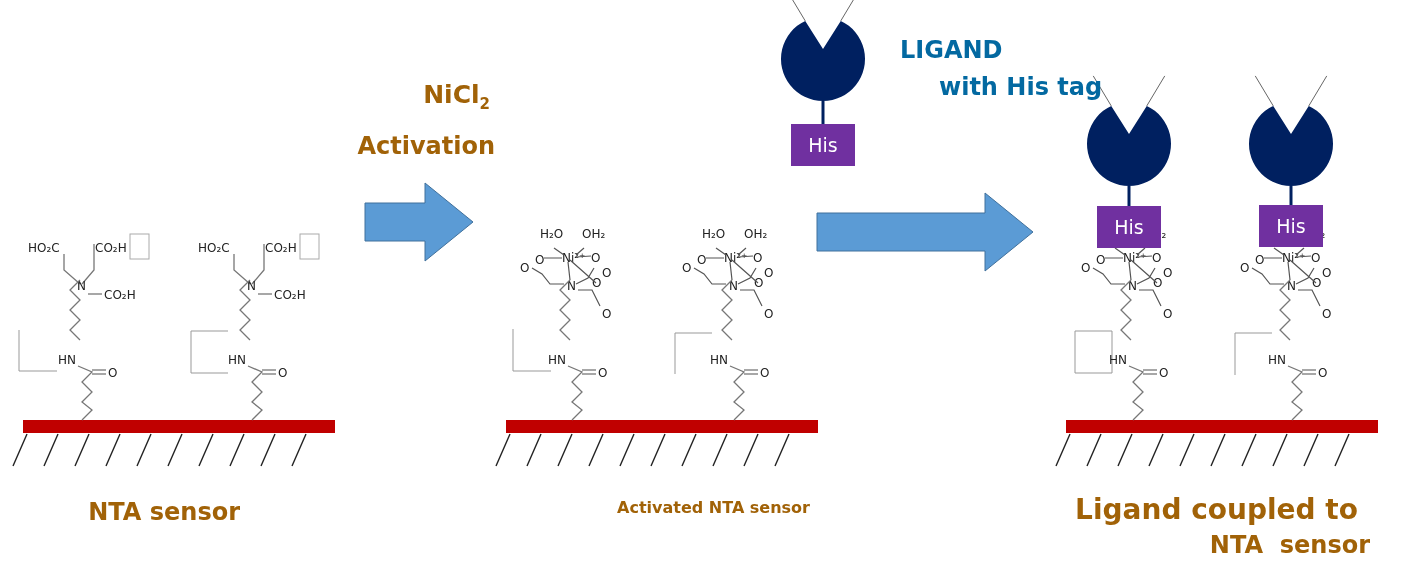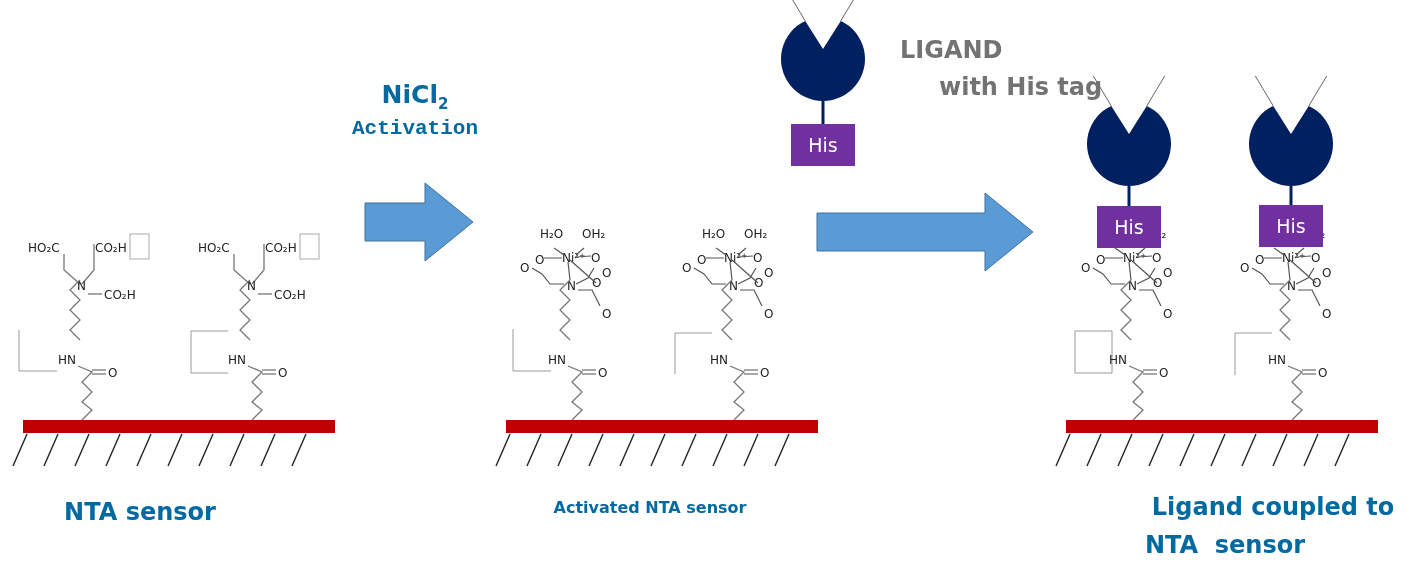--- a/index.html
+++ b/index.html
@@ -1,19 +1,19 @@
 <!DOCTYPE html>
 <html><head>
 <meta charset="utf-8">
 <style>
   html, body { margin:0; padding:0; background:#ffffff; }
   body { width:1428px; height:588px; position:relative; overflow:hidden; font-family:"Liberation Sans", sans-serif; }
   svg { position:absolute; left:0; top:0; }
-  .lbl { position:absolute; font-family:"DejaVu Sans", sans-serif; font-weight:bold; color:#0369a1; text-align:center; }
-  .ligand-lbl { position:absolute; font-family:"DejaVu Sans", sans-serif; font-weight:bold; color:#737373; font-size:24px; line-height:34px; }
+  .lbl { position:absolute; font-family:"DejaVu Sans", sans-serif; font-weight:bold; color:#a16207; text-align:right; }
+  .ligand-lbl { position:absolute; font-family:"DejaVu Sans", sans-serif; font-weight:bold; color:#0369a1; font-size:24px; line-height:34px; }
   .chem { font-family:"DejaVu Sans", sans-serif; font-size:12px; fill:#222; }
   .his-t { font-family:"DejaVu Sans", sans-serif; font-size:19px; fill:#ffffff; }
 </style>
 </head>
 <body>
 
 <svg id="scene" width="1428" height="588" viewBox="0 0 1428 588">
     <g>
       <rect x="23" y="420" width="312" height="13" fill="#c00000"></rect>
       <line x1="27" y1="434" x2="13" y2="466" stroke="#222" stroke-width="1.4"></line>
@@ -190,22 +190,22 @@
       <line x1="1273.2500330068906" y1="105.9350729444607" x2="1255.2500330068906" y2="75.9350729444607" stroke="#666" stroke-width="1"></line>
       <line x1="1308.7499669931094" y1="105.9350729444607" x2="1326.7499669931094" y2="75.9350729444607" stroke="#666" stroke-width="1"></line>
       <line x1="1291" y1="186" x2="1291" y2="205" stroke="#002060" stroke-width="3"></line>
       <rect x="1259" y="205" width="64" height="42" fill="#7030a0"></rect>
       <text x="1291" y="233" class="his-t" text-anchor="middle">His</text>
     </g>
   </svg>
 
 <div class="lbl" style="left:40px;top:498px;width:200px;font-size:24px;">NTA sensor</div>
 <div class="lbl" style="left:490px;top:498px;width:320px;font-size:16px;">Activated NTA sensor</div>
-<div class="lbl" style="left:1128px;top:493px;width:290px;font-size:24px;">Ligand coupled to</div>
+<div class="lbl" style="left:1068px;top:493px;width:290px;font-size:28px;">Ligand coupled to</div>
 <div class="lbl" style="left:1080px;top:531px;width:290px;font-size:24px;white-space:pre;">NTA  sensor</div>
 
 <div class="lbl" style="left:340px;top:80px;width:150px;font-size:25px;">
   <span>NiCl</span><sub style="font-size:15px;">2</sub>
 </div>
-<div class="lbl" style="left:335px;top:117px;width:160px;font-size:21px;font-family:Liberation Mono, monospace;">Activation</div>
+<div class="lbl" style="left:335px;top:132px;width:160px;font-size:24px;">Activation</div>
 
 <div class="ligand-lbl" style="left:900px;top:33px;">LIGAND</div>
 <div class="ligand-lbl" style="left:900px;top:70px;margin-left:39px;">with His tag</div>
 
 </body></html>

